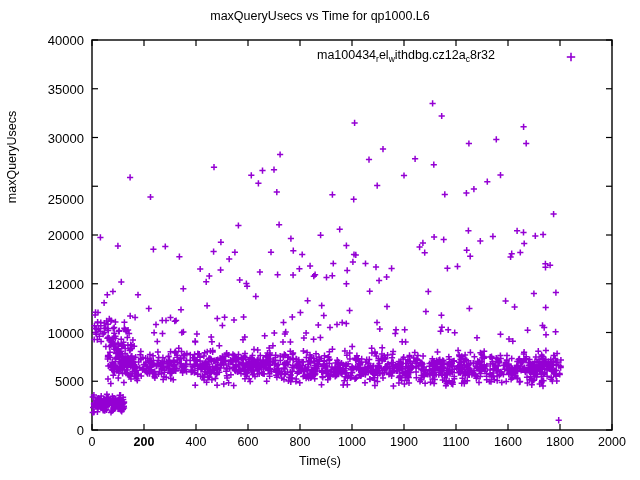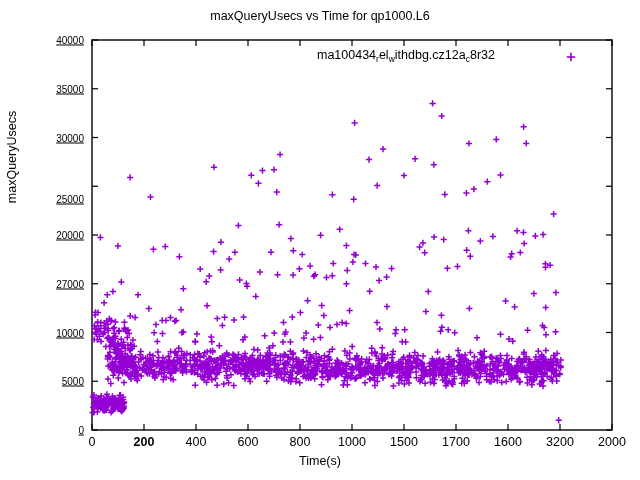--- a/index.html
+++ b/index.html
@@ -48,24 +48,23 @@
     width: 640px;
     text-align: center;
     font-size: 12.5px;
     color: #000000;
   }
   .gp-ytick {
     position: absolute;
     right: 0;
     width: 60px;
     text-align: right;
-    font-size: 10px;
+    font-size: 13px;
     color: #000000;
     transform: translateY(-50%);
-    text-decoration: underline;
   }
   .gp-ytick-wrap {
     position: absolute;
     left: 24px;
     width: 60px;
     top: 0;
     height: 100%;
   }
   .gp-xtick {
     position: absolute;
@@ -104,39 +103,39 @@
   <div class="gp-title">maxQueryUsecs vs Time for qp1000.L6</div>
 
   <div class="gp-ylabel">maxQueryUsecs</div>
 
   <div class="gp-xlabel">Time(s)</div>
 
   <div class="gp-ytick-wrap" id="ytick-wrap">
       <div class="gp-ytick" style="top: 430px;">0</div>
       <div class="gp-ytick" style="top: 381.25px;">5000</div>
       <div class="gp-ytick" style="top: 332.5px;">10000</div>
-      <div class="gp-ytick" style="top: 283.75px;">27000</div>
+      <div class="gp-ytick" style="top: 283.75px;">12000</div>
       <div class="gp-ytick" style="top: 235px;">20000</div>
       <div class="gp-ytick" style="top: 186.25px; margin-top: 13px;">25000</div>
       <div class="gp-ytick" style="top: 137.5px;">30000</div>
       <div class="gp-ytick" style="top: 88.75px;">35000</div>
       <div class="gp-ytick" style="top: 40px;">40000</div>
     </div>
 
   <div id="xtick-wrap">
       <div class="gp-xtick" style="left: 92px;">0</div>
       <div class="gp-xtick" style="left: 144px; font-weight: bold;">200</div>
       <div class="gp-xtick" style="left: 196px;">400</div>
       <div class="gp-xtick" style="left: 248px;">600</div>
       <div class="gp-xtick" style="left: 300px;">800</div>
       <div class="gp-xtick" style="left: 352px; text-align: center;">1000</div>
-      <div class="gp-xtick" style="left: 404px;">1500</div>
-      <div class="gp-xtick" style="left: 456px;">1700</div>
+      <div class="gp-xtick" style="left: 404px;">1900</div>
+      <div class="gp-xtick" style="left: 456px;">1100</div>
       <div class="gp-xtick" style="left: 508px;">1600</div>
-      <div class="gp-xtick" style="left: 560px;">3200</div>
+      <div class="gp-xtick" style="left: 560px;">1800</div>
       <div class="gp-xtick" style="left: 612px;">2000</div>
     </div>
 
   <div class="gp-legend-text" id="legend-label"><span>ma100434</span><sub>r</sub><span>el</span><sub>w</sub><span>ithdbg.cz12a</span><sub>c</sub><span>8r32</span></div>
 
   <svg class="gp-canvas" id="gp-canvas" viewBox="0 0 640 480" xmlns="http://www.w3.org/2000/svg">
     <g id="g-border">
         <rect x="92" y="40" width="520" height="390" fill="none" stroke="#000000" stroke-width="1.4"></rect>
       </g>
     <g id="g-ticks">

